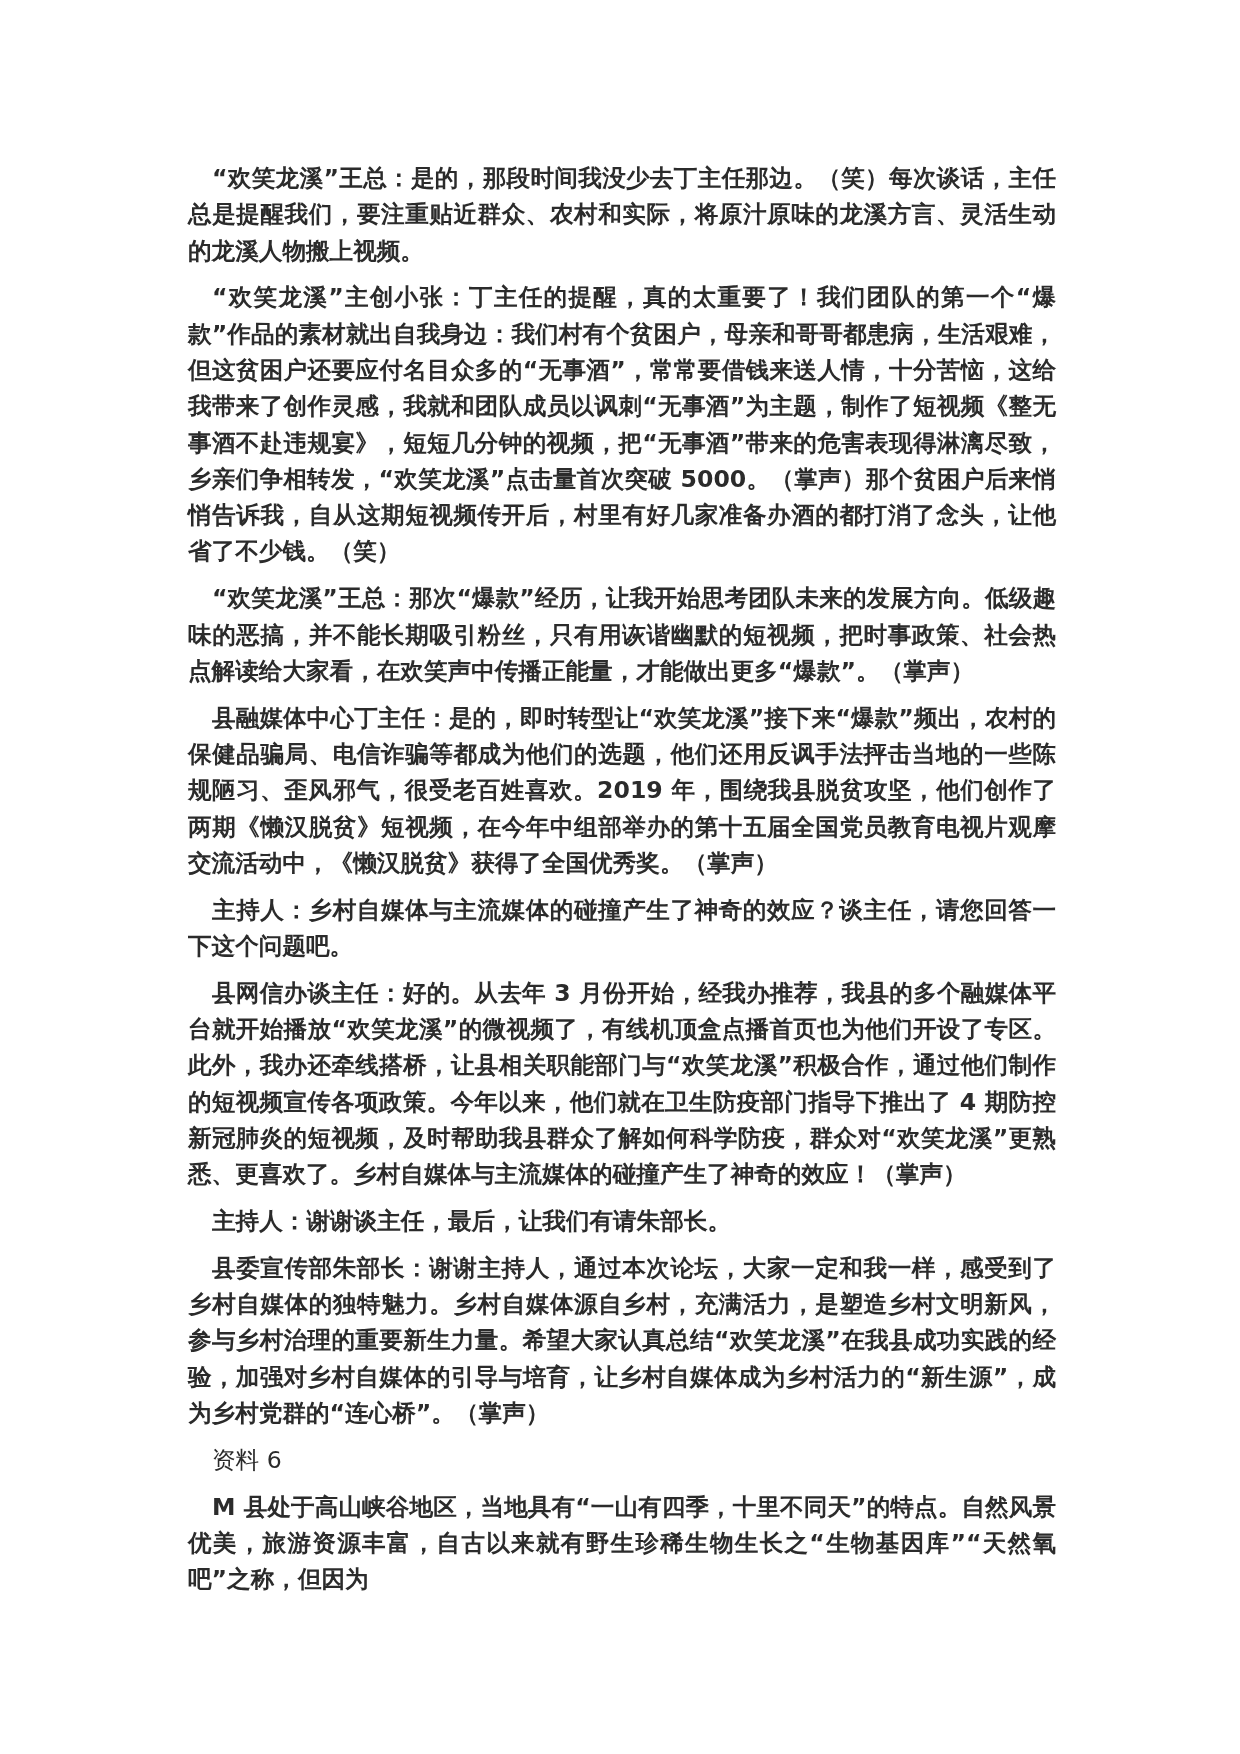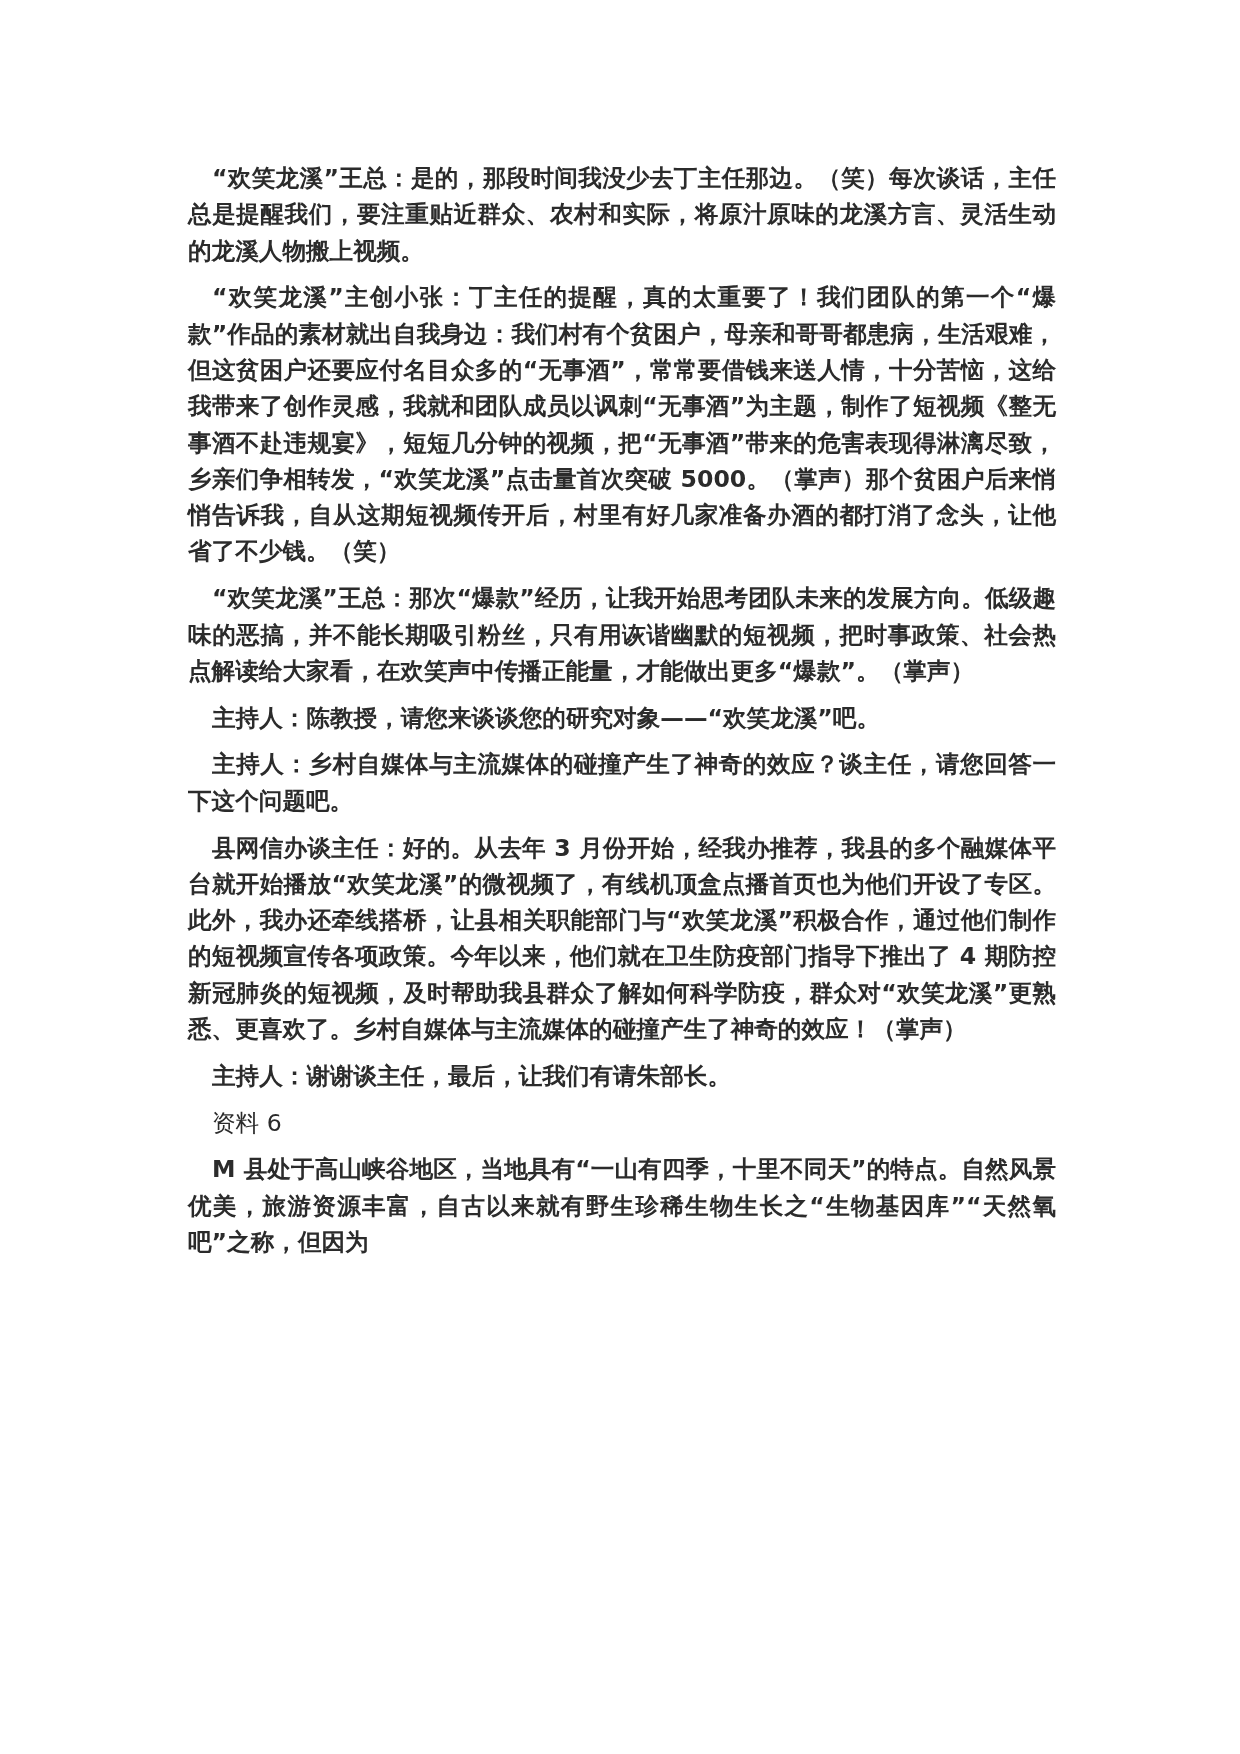--- a/index.html
+++ b/index.html
@@ -38,19 +38,20 @@
       font-weight: normal;
     }
   </style>
 </head>
 <body>
 
 <div class="page">
   <p class="para">“欢笑龙溪”王总：是的，那段时间我没少去丁主任那边。（笑）每次谈话，主任总是提醒我们，要注重贴近群众、农村和实际，将原汁原味的龙溪方言、灵活生动的龙溪人物搬上视频。</p>
   <p class="para">“欢笑龙溪”主创小张：丁主任的提醒，真的太重要了！我们团队的第一个“爆款”作品的素材就出自我身边：我们村有个贫困户，母亲和哥哥都患病，生活艰难，但这贫困户还要应付名目众多的“无事酒”，常常要借钱来送人情，十分苦恼，这给我带来了创作灵感，我就和团队成员以讽刺“无事酒”为主题，制作了短视频《整无事酒不赴违规宴》，短短几分钟的视频，把“无事酒”带来的危害表现得淋漓尽致，乡亲们争相转发，“欢笑龙溪”点击量首次突破 5000。（掌声）那个贫困户后来悄悄告诉我，自从这期短视频传开后，村里有好几家准备办酒的都打消了念头，让他省了不少钱。（笑）</p>
   <p class="para">“欢笑龙溪”王总：那次“爆款”经历，让我开始思考团队未来的发展方向。低级趣味的恶搞，并不能长期吸引粉丝，只有用诙谐幽默的短视频，把时事政策、社会热点解读给大家看，在欢笑声中传播正能量，才能做出更多“爆款”。（掌声）</p>
-  <p class="para">主持人：陈教授，请您来谈谈您的研究对象——“欢笑龙溪”吧。</p>
+  <p class="para">县融媒体中心丁主任：是的，即时转型让“欢笑龙溪”接下来“爆款”频出，农村的保健品骗局、电信诈骗等都成为他们的选题，他们还用反讽手法抨击当地的一些陈规陋习、歪风邪气，很受老百姓喜欢。2019 年，围绕我县脱贫攻坚，他们创作了两期《懒汉脱贫》短视频，在今年中组部举办的第十五届全国党员教育电视片观摩交流活动中，《懒汉脱贫》获得了全国优秀奖。（掌声）</p>
   <p class="para">主持人：乡村自媒体与主流媒体的碰撞产生了神奇的效应？谈主任，请您回答一下这个问题吧。</p>
   <p class="para">县网信办谈主任：好的。从去年 3 月份开始，经我办推荐，我县的多个融媒体平台就开始播放“欢笑龙溪”的微视频了，有线机顶盒点播首页也为他们开设了专区。此外，我办还牵线搭桥，让县相关职能部门与“欢笑龙溪”积极合作，通过他们制作的短视频宣传各项政策。今年以来，他们就在卫生防疫部门指导下推出了 4 期防控新冠肺炎的短视频，及时帮助我县群众了解如何科学防疫，群众对“欢笑龙溪”更熟悉、更喜欢了。乡村自媒体与主流媒体的碰撞产生了神奇的效应！（掌声）</p>
   <p class="para">主持人：谢谢谈主任，最后，让我们有请朱部长。</p>
+  <p class="para">县委宣传部朱部长：谢谢主持人，通过本次论坛，大家一定和我一样，感受到了乡村自媒体的独特魅力。乡村自媒体源自乡村，充满活力，是塑造乡村文明新风，参与乡村治理的重要新生力量。希望大家认真总结“欢笑龙溪”在我县成功实践的经验，加强对乡村自媒体的引导与培育，让乡村自媒体成为乡村活力的“新生源”，成为乡村党群的“连心桥”。（掌声）</p>
   <p class="heading">资料 6</p>
   <p class="para">M 县处于高山峡谷地区，当地具有“一山有四季，十里不同天”的特点。自然风景优美，旅游资源丰富，自古以来就有野生珍稀生物生长之“生物基因库”“天然氧吧”之称，但因为</p>
 </div>
 
 </body></html>

